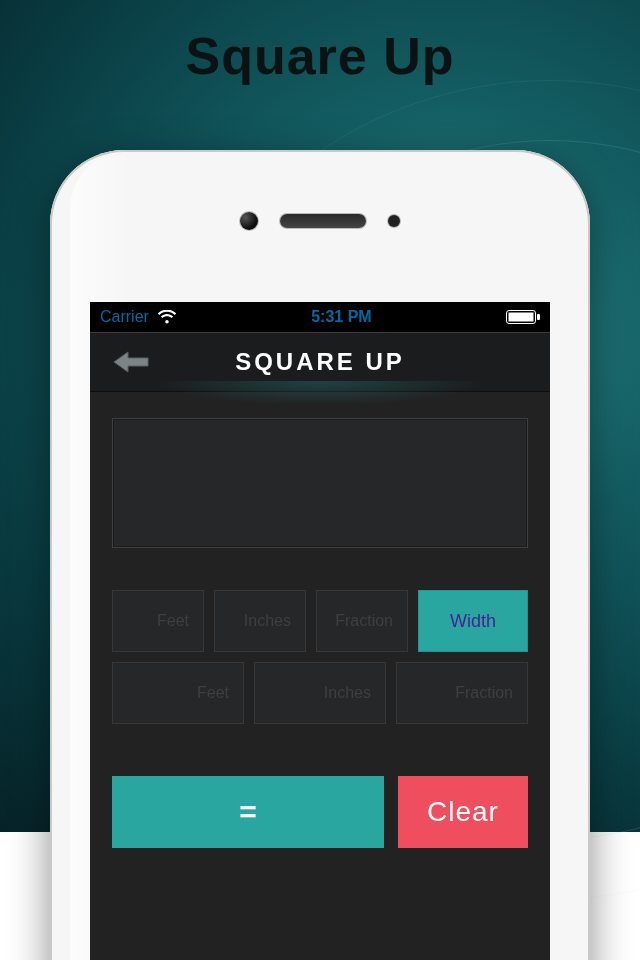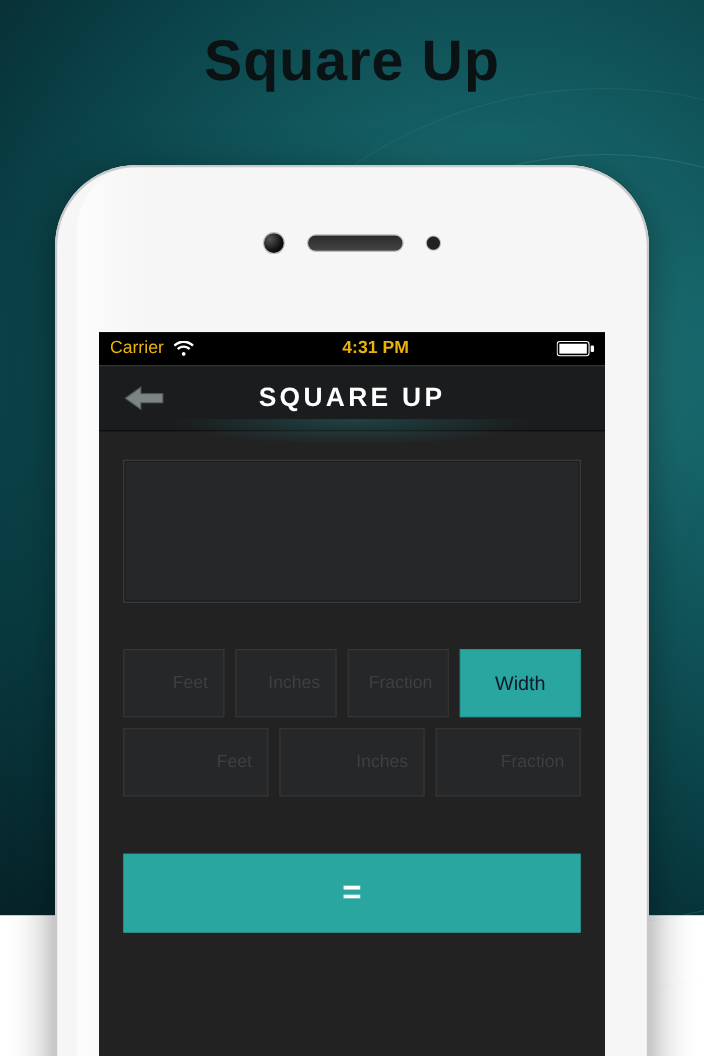--- a/index.html
+++ b/index.html
@@ -41,21 +41,21 @@
   .camera-dot { width:18px; height:18px; border-radius:50%; background:radial-gradient(circle at 30% 30%, #555, #111 60%, #000); box-shadow:0 0 0 1px #bbb;}
   .speaker { width:86px; height:14px; border-radius:8px; background:linear-gradient(#2a2a2a,#444); box-shadow:0 0 0 1px #bbb;}
   .sensor-dot { width:12px; height:12px; border-radius:50%; background:#222; box-shadow:0 0 0 1px #bbb;}
 
   .screen {
     position:absolute; left:40px; right:40px; top:152px; bottom:-100px; 
     background:#000; overflow:hidden;
   }
 
   .status-bar {
-    height:30px; background:#000; color:#eab308;
+    height:30px; background:#000; color:#0369a1;
     display:flex; align-items:center; justify-content:space-between;
     padding:0 10px; font-size:16px; font-family: Helvetica, Arial, sans-serif;
   }
   .status-left { display:flex; align-items:center; gap:8px;}
   .status-right { display:flex; align-items:center; gap:6px;}
   .wifi-icon svg, .battery-icon svg { display:block; }
 
   .app {
     position:absolute; top:30px; left:0; right:0; bottom:0;
     background:#222223;
@@ -93,21 +93,21 @@
   .meas-cell {
     flex:1; height:62px;
     background:#262728;
     border:1px solid #373839;
     display:flex; align-items:center; justify-content:flex-end;
     padding-right:14px;
     color:#3e3f40; font-size:16px;
   }
   .dim-btn {
     width:110px; height:62px;
-    background:#2aa6a1; color:#0f172a;
+    background:#2aa6a1; color:#4c1d95;
     font-size:18px; font-weight:500;
     display:flex; align-items:center; justify-content:center;
     cursor:pointer;
     border:1px solid #239690;
   }
 
   .actions { margin-top:52px; display:flex; gap:14px; }
   .equals-btn {
     flex:1; height:72px; background:#2aa6a1;
     color:#fff; font-size:30px; font-weight:600;
@@ -143,21 +143,21 @@
 
       <div class="status-bar">
         <div class="status-left">
           <span>Carrier</span>
           <span class="wifi-icon">
             <svg width="20" height="14" viewBox="0 0 20 14">
                 <path d="M10 13.5c.9 0 1.7-.8 1.7-1.7S10.9 10.1 10 10.1s-1.7.8-1.7 1.7.8 1.7 1.7 1.7zM5.4 8.1c2.5-2.5 6.7-2.5 9.2 0l1.5-1.5c-3.4-3.4-8.9-3.4-12.2 0l1.5 1.5zM2.3 5c4.3-4.3 11.1-4.3 15.4 0l1.5-1.5C14-1.7 6-1.7.8 3.5L2.3 5z" fill="#fff"></path>
               </svg>
           </span>
         </div>
-        <div style="font-weight:600">4:31 PM</div>
+        <div style="font-weight:600">5:31 PM</div>
         <div class="status-right">
           <span class="battery-icon">
             <svg width="34" height="14" viewBox="0 0 34 14">
                 <rect x="0.5" y="0.5" width="29" height="13" rx="2.5" fill="none" stroke="#fff"></rect>
                 <rect x="2.5" y="2.5" width="25" height="9" fill="#fff"></rect>
                 <rect x="31" y="4" width="3" height="6" rx="1" fill="#fff"></rect>
               </svg>
           </span>
         </div>
       </div>
@@ -202,20 +202,23 @@
               <div class="meas-cell">
                   <span>Fraction</span>
                 </div>
             </div>
           </div>
 
           <div class="actions">
             <div class="equals-btn">
                 <span>=</span>
               </div>
+            <div class="clear-btn">
+                <span>Clear</span>
+              </div>
           </div>
 
         </div>
 
       </div>
 
     </div>
   </div>
 </div>
 

